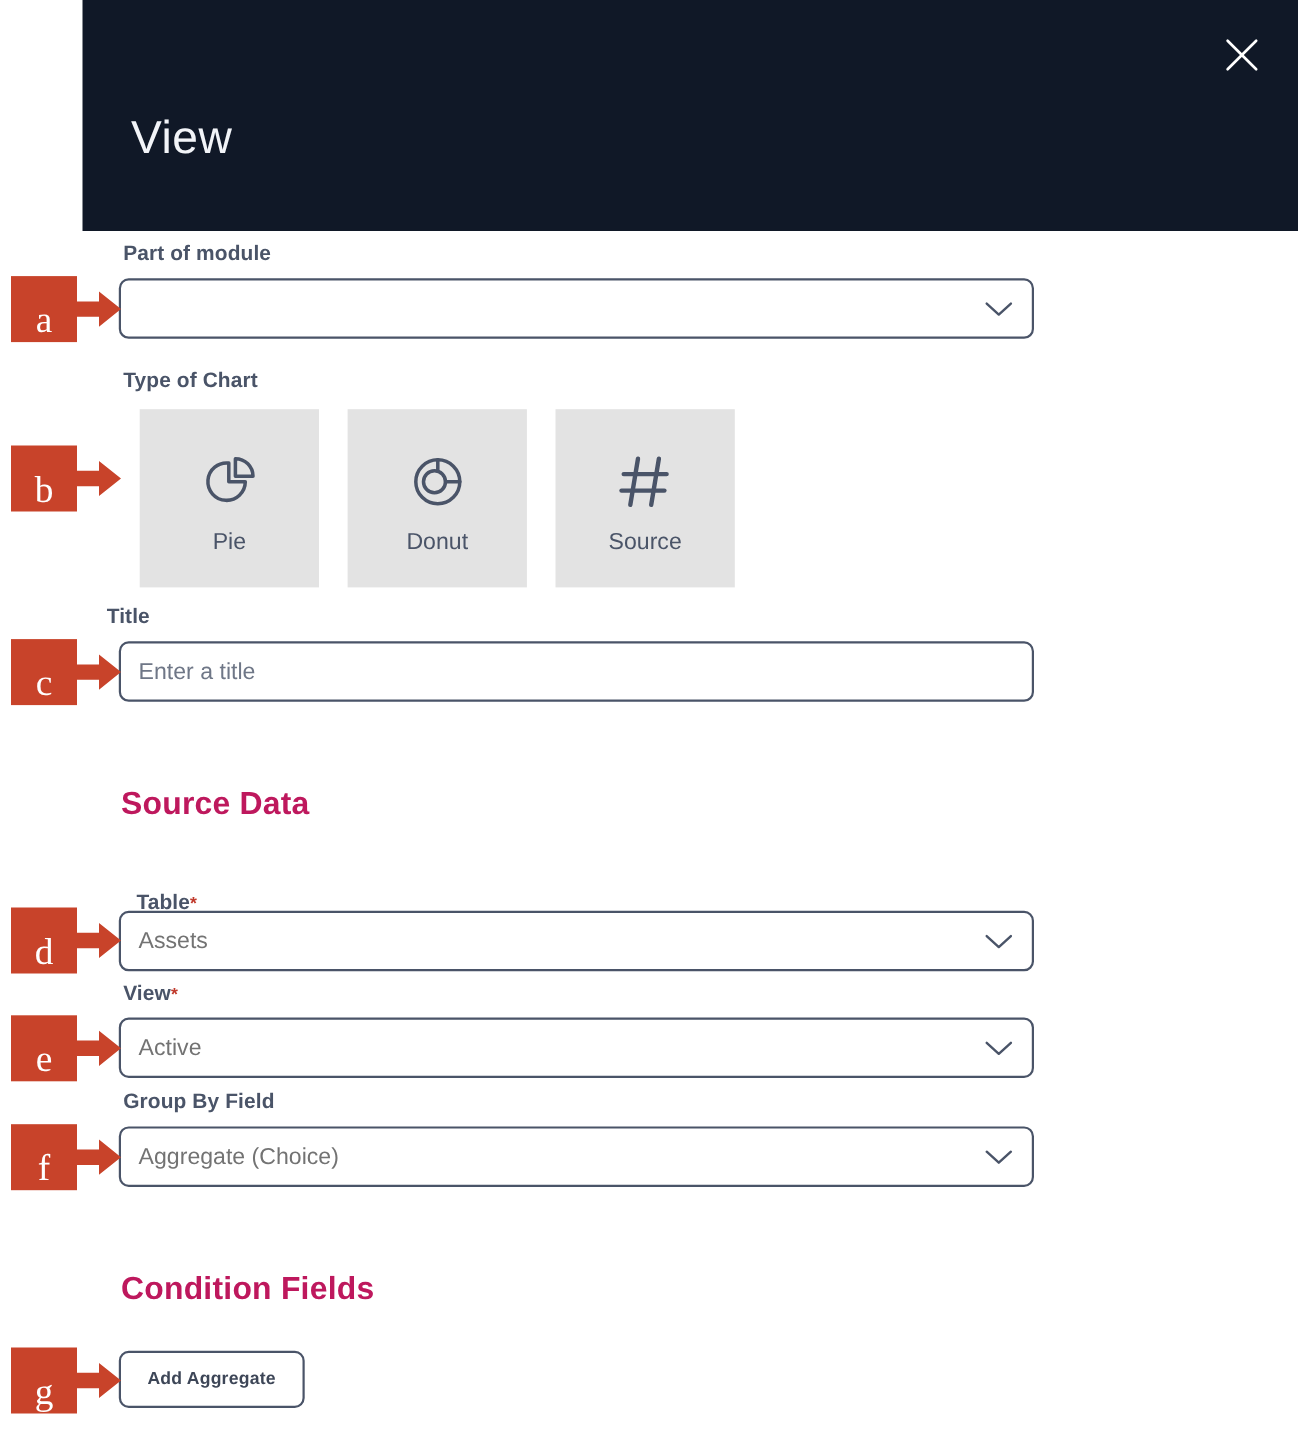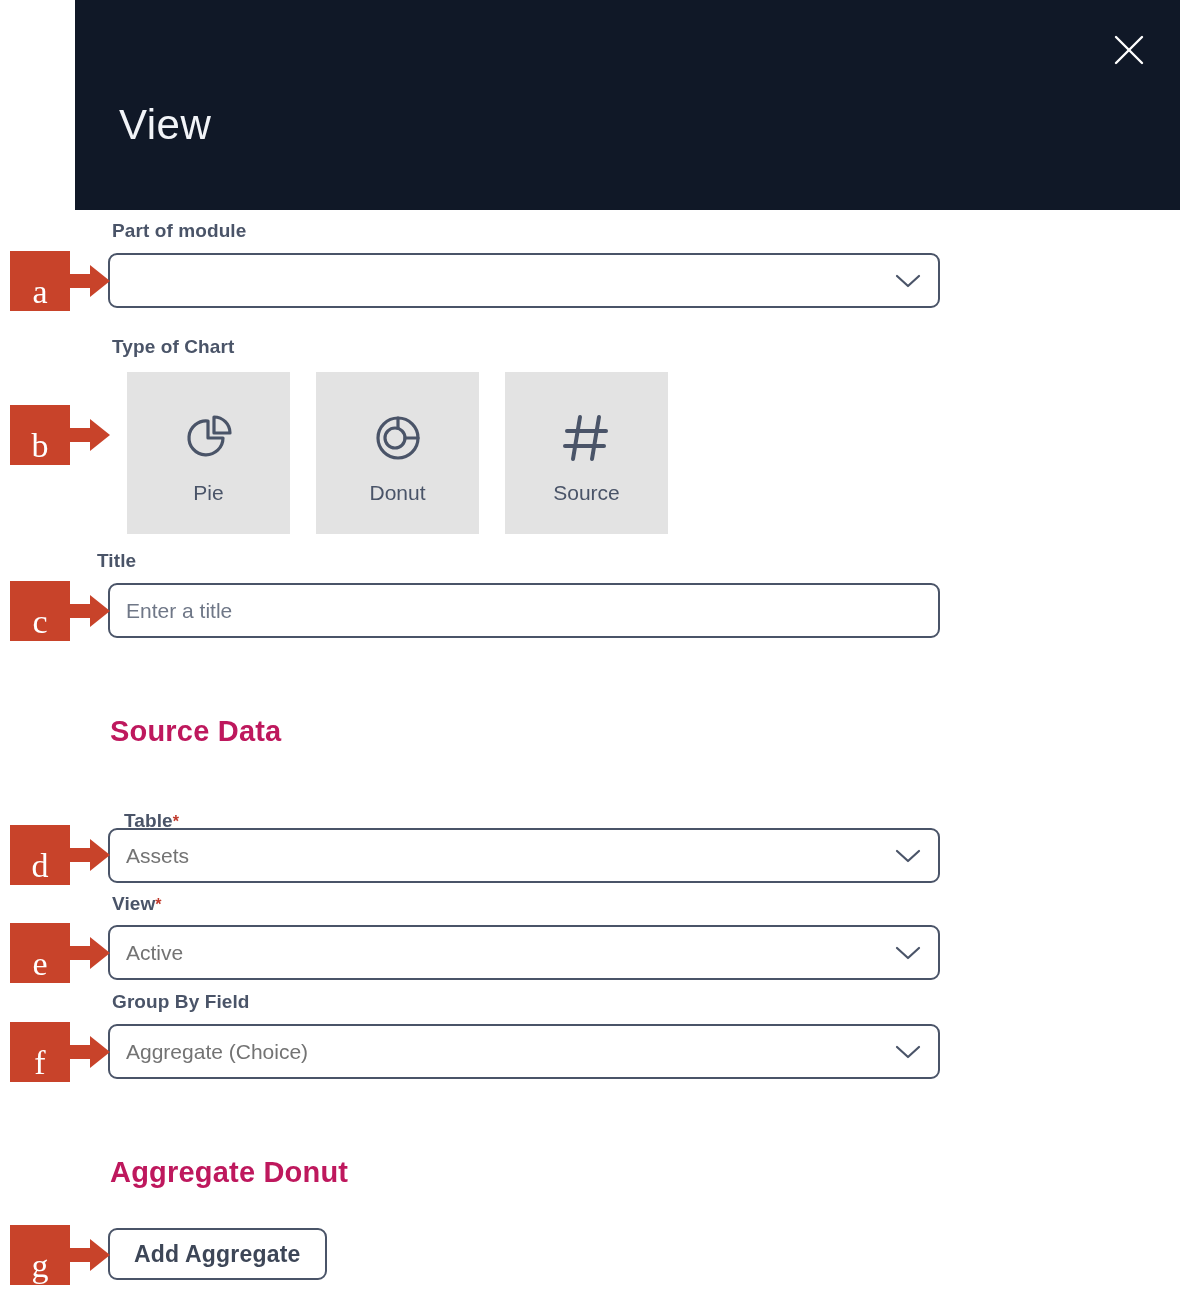--- a/index.html
+++ b/index.html
@@ -73,21 +73,21 @@
   .chart-card .card-label {
     font-size: 21px; color: #4a5468; font-weight: 400;
   }
 
   
   .btn-outline {
     display: inline-flex; align-items: center; justify-content: center;
     height: 52px; padding: 0 24px;
     border: 2px solid #4a5468; border-radius: 9px;
     background: #fff; color: #3d4657;
-    font-size: 23px; font-weight: bold;
+    font-size: 16px; font-weight: bold;
     font-family: "Liberation Sans", sans-serif;
     cursor: pointer; letter-spacing: 0.2px;
   }
 
   
   .marker {
     position: absolute; left: 10px;
     width: 60px; height: 60px;
     background: #c8432a;
     display: flex; align-items: flex-end; justify-content: center;
@@ -203,21 +203,21 @@
     <div style="position:absolute; left:112px; top:781px;">
       <span class="field-label">Group By Field</span>
     </div>
     <div class="control" style="position:absolute; left:108px; top:814px;">
       <span class="val">Aggregate (Choice)</span>
       <svg class="chev" viewBox="0 0 26 16">
         <polyline points="2,3 13,13 24,3" fill="none" stroke="#4a5468" stroke-width="2.2" stroke-linecap="round" stroke-linejoin="round"></polyline>
       </svg>
     </div>
 
-    <div class="section-heading" style="position:absolute; left:110px; top:946px;">Aggregate Donut</div>
+    <div class="section-heading" style="position:absolute; left:110px; top:946px;">Condition Fields</div>
 
     <div style="position:absolute; left:108px; top:1018px;">
       <button class="btn-outline">Add Aggregate</button>
     </div>
 
   </div>
 
   <div class="marker" style="top:251px;">
     <span class="letter">a</span>
     <svg class="arrow" viewBox="0 0 42 42">

